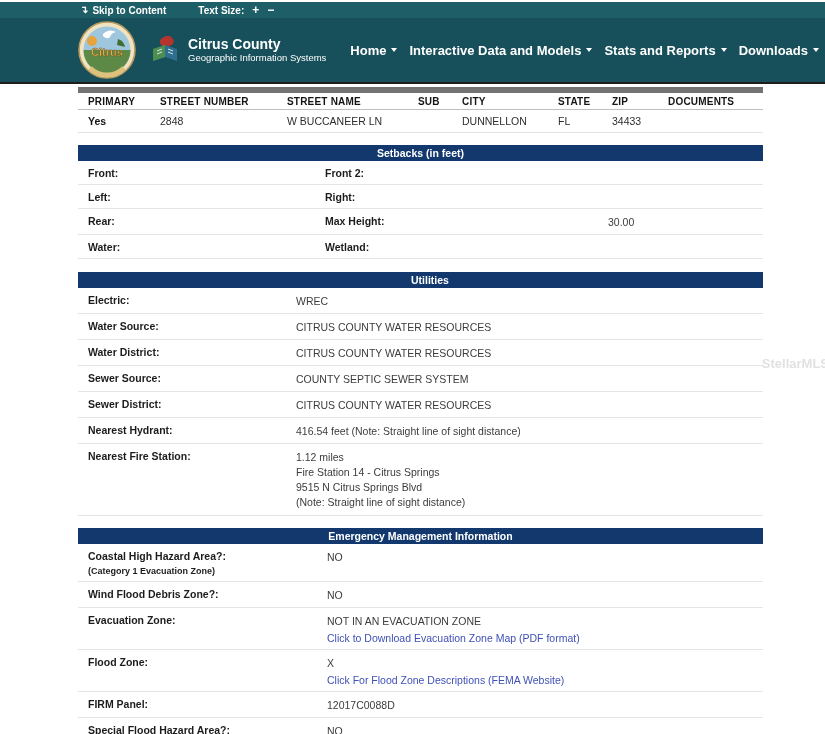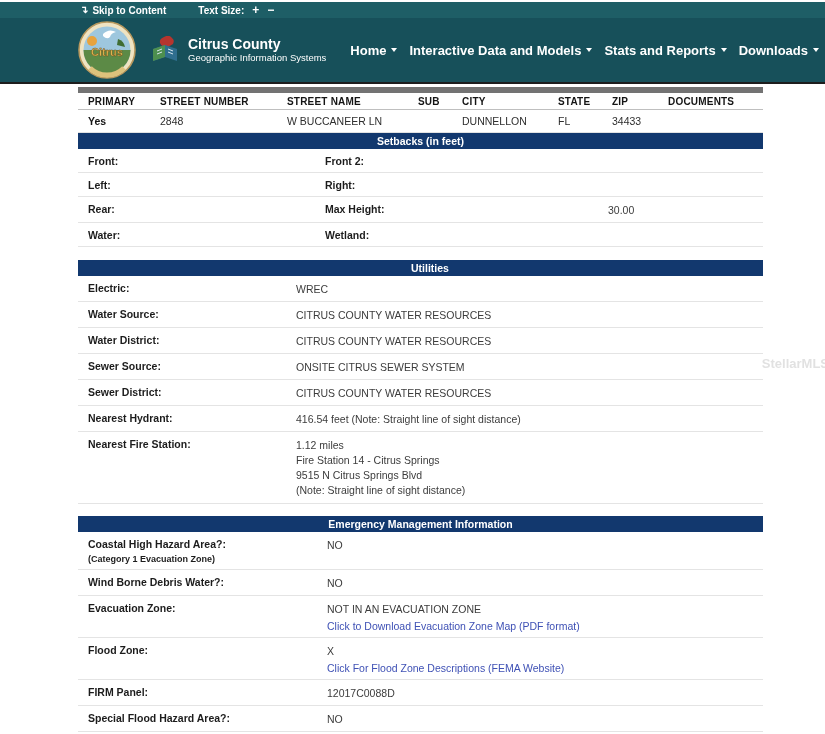--- a/index.html
+++ b/index.html
@@ -39,21 +39,21 @@
               padding-left:10px; align-items:center; }
   .addr-head { height:17px; border-bottom:1px solid #bfbfbf; }
   .addr-head span { font-size:10px; font-weight:bold; color:#141414; letter-spacing:.2px; }
   .addr-data { height:23px; border-bottom:1px solid #e2e2e2; }
   .addr-data span { font-size:10.5px; color:#2e2e2e; }
   .addr-data .b { font-weight:bold; color:#141414; }
 
   
   .sec-head { height:16px; background:#12386e; color:#ffffff; text-align:center;
               font-size:10.5px; font-weight:bold; line-height:16px; }
-  .mt12 { } .mt13 { margin-top:13px;padding-left:19px; } .mt7 { margin-top:12px; }
+  .mt12 { margin-top:12px; } .mt13 { margin-top:13px;padding-left:19px; } .mt7 { margin-top:12px; }
 
   .row { display:grid; border-bottom:1px solid #e4e4e4; padding:6px 0 5px 10px;
          align-items:start; }
   .row .label { font-size:10.5px; font-weight:bold; color:#1c1c1c; }
   .row .sublabel { font-size:9px; font-weight:bold; color:#1c1c1c; margin-top:4px; }
   .row .value { font-size:10.5px; color:#3c3c3c; line-height:14px; }
   .row a.vlink { font-size:10.5px; color:#3f51b5; text-decoration:none; display:block;
                  margin-top:4px; cursor:pointer; }
 
   .setback-row  { grid-template-columns:237px 283px 1fr; }
@@ -176,21 +176,21 @@
   <div class="row util-row">
     <span class="label">Water Source:</span>
     <span class="value">CITRUS COUNTY WATER RESOURCES</span>
   </div>
   <div class="row util-row">
     <span class="label">Water District:</span>
     <span class="value">CITRUS COUNTY WATER RESOURCES</span>
   </div>
   <div class="row util-row">
     <span class="label">Sewer Source:</span>
-    <span class="value">ONSITE CITRUS SEWER SYSTEM</span>
+    <span class="value">COUNTY SEPTIC SEWER SYSTEM</span>
   </div>
   <div class="row util-row">
     <span class="label">Sewer District:</span>
     <span class="value">CITRUS COUNTY WATER RESOURCES</span>
   </div>
   <div class="row util-row">
     <span class="label">Nearest Hydrant:</span>
     <span class="value">416.54 feet (Note: Straight line of sight distance)</span>
   </div>
   <div class="row util-row">
@@ -205,21 +205,21 @@
 
   <div class="sec-head mt7">Emergency Management Information</div>
   <div class="row em-row">
     <span>
       <div class="label">Coastal High Hazard Area?:</div>
       <div class="sublabel">(Category 1 Evacuation Zone)</div>
     </span>
     <span class="value">NO</span>
   </div>
   <div class="row em-row">
-    <span class="label">Wind Borne Debris Water?:</span>
+    <span class="label">Wind Flood Debris Zone?:</span>
     <span class="value">NO</span>
   </div>
   <div class="row em-row">
     <span class="label">Evacuation Zone:</span>
     <span>
       <div class="value">NOT IN AN EVACUATION ZONE</div>
       <a class="vlink">Click to Download Evacuation Zone Map (PDF format)</a>
     </span>
   </div>
   <div class="row em-row">

